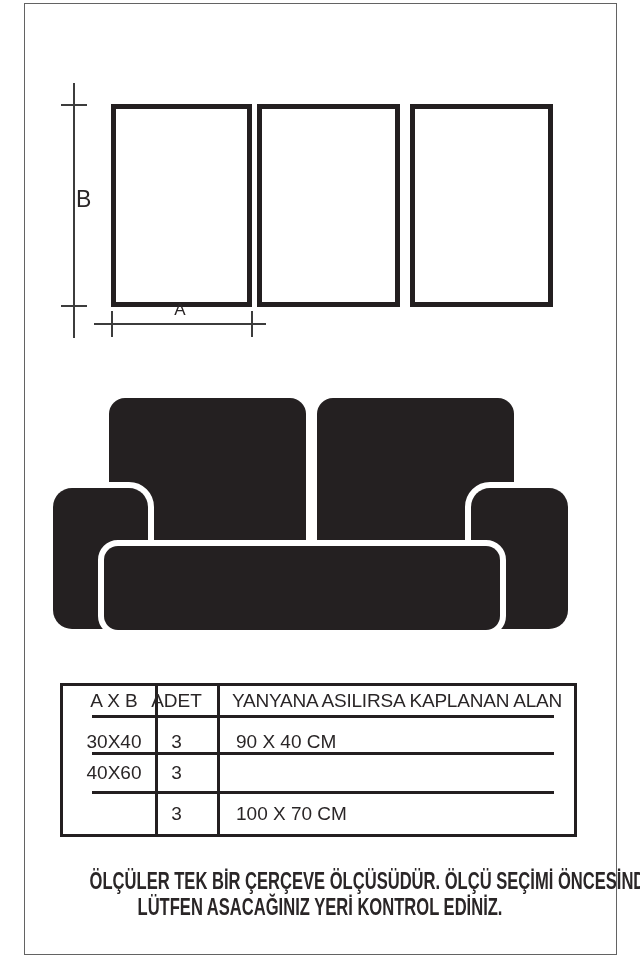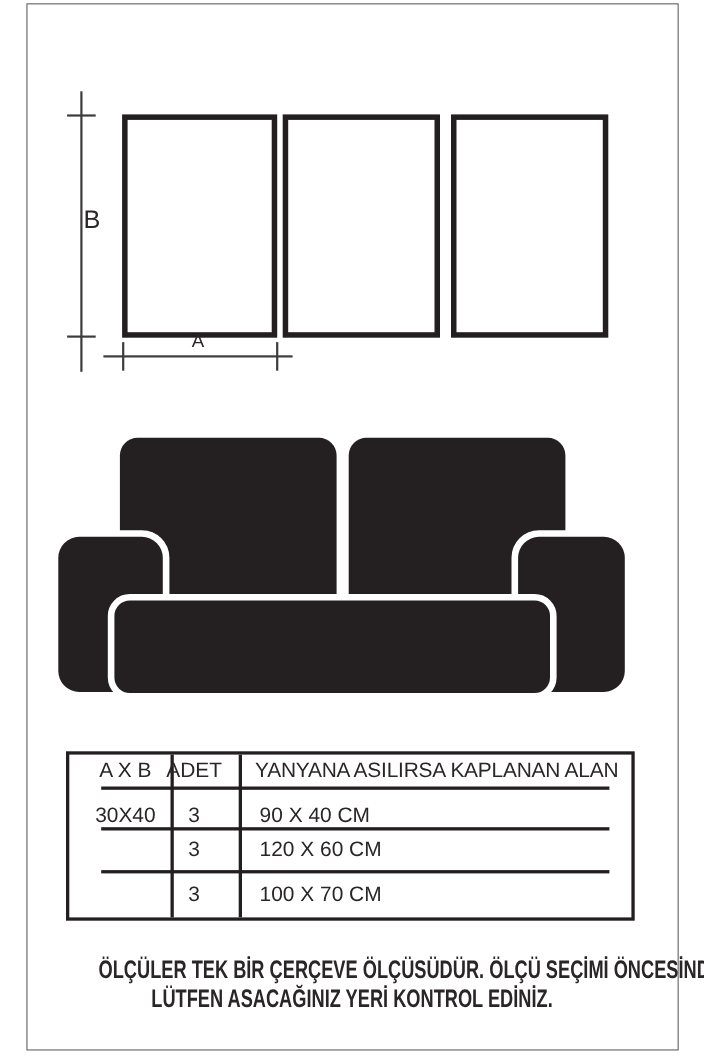--- a/index.html
+++ b/index.html
@@ -92,22 +92,22 @@
     <div class="hsep hsep-3"></div>
 
     <div class="cell row-h col-size">A X B</div>
     <div class="cell row-h col-qty">ADET</div>
     <div class="cell row-h col-cov-header">YANYANA ASILIRSA KAPLANAN ALAN</div>
 
     <div class="cell row-1 col-size">30X40</div>
     <div class="cell row-1 col-qty">3</div>
     <div class="cell row-1 col-cov">90 X 40 CM</div>
 
+    <div class="cell row-2 col-size">40X60</div>
     <div class="cell row-2 col-qty">3</div>
-    <div class="cell row-2 col-cov">120 X 60 CM</div>
 
     <div class="cell row-3 col-qty">3</div>
     <div class="cell row-3 col-cov">100 X 70 CM</div>
   </div>
 
   <div class="abs caption">
     <div class="cap-line">ÖLÇÜLER TEK BİR ÇERÇEVE ÖLÇÜSÜDÜR. ÖLÇÜ SEÇİMİ ÖNCESİNDE</div>
     <div class="cap-line">LÜTFEN ASACAĞINIZ YERİ KONTROL EDİNİZ.</div>
   </div>
 

